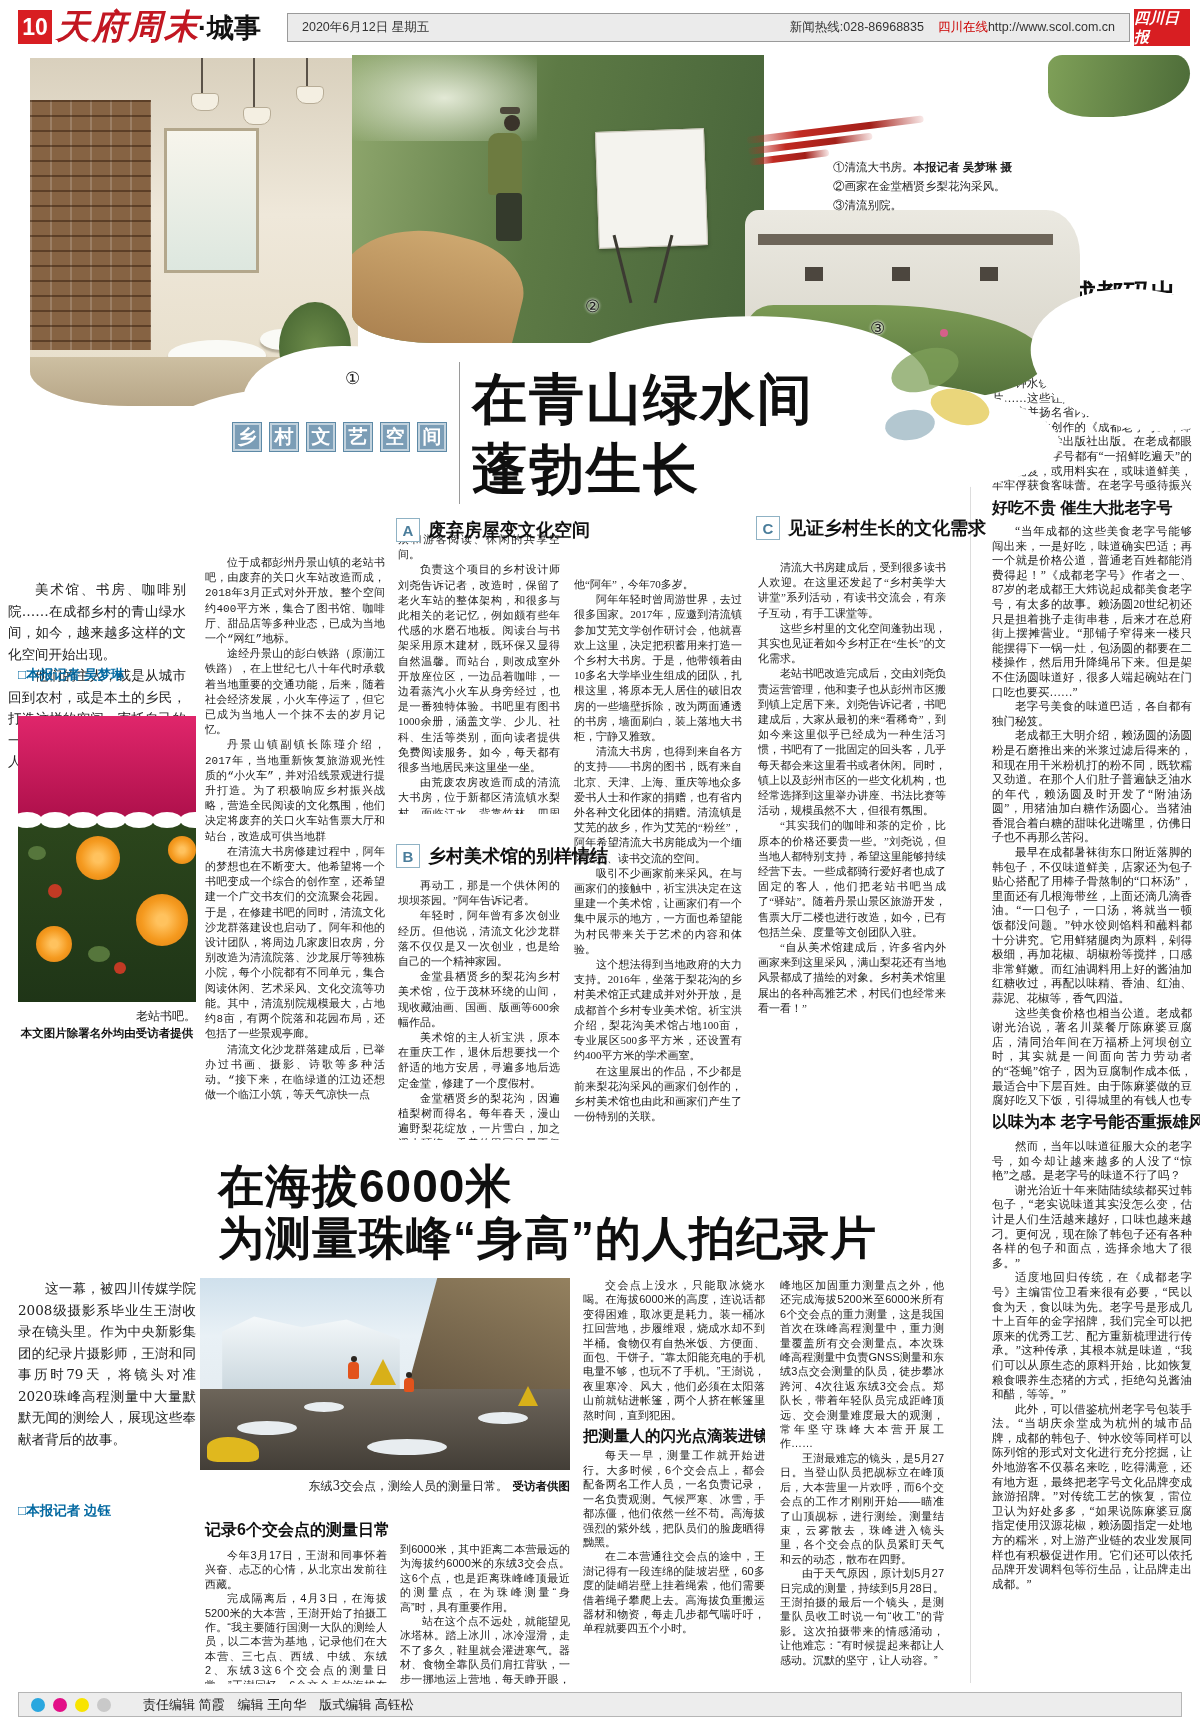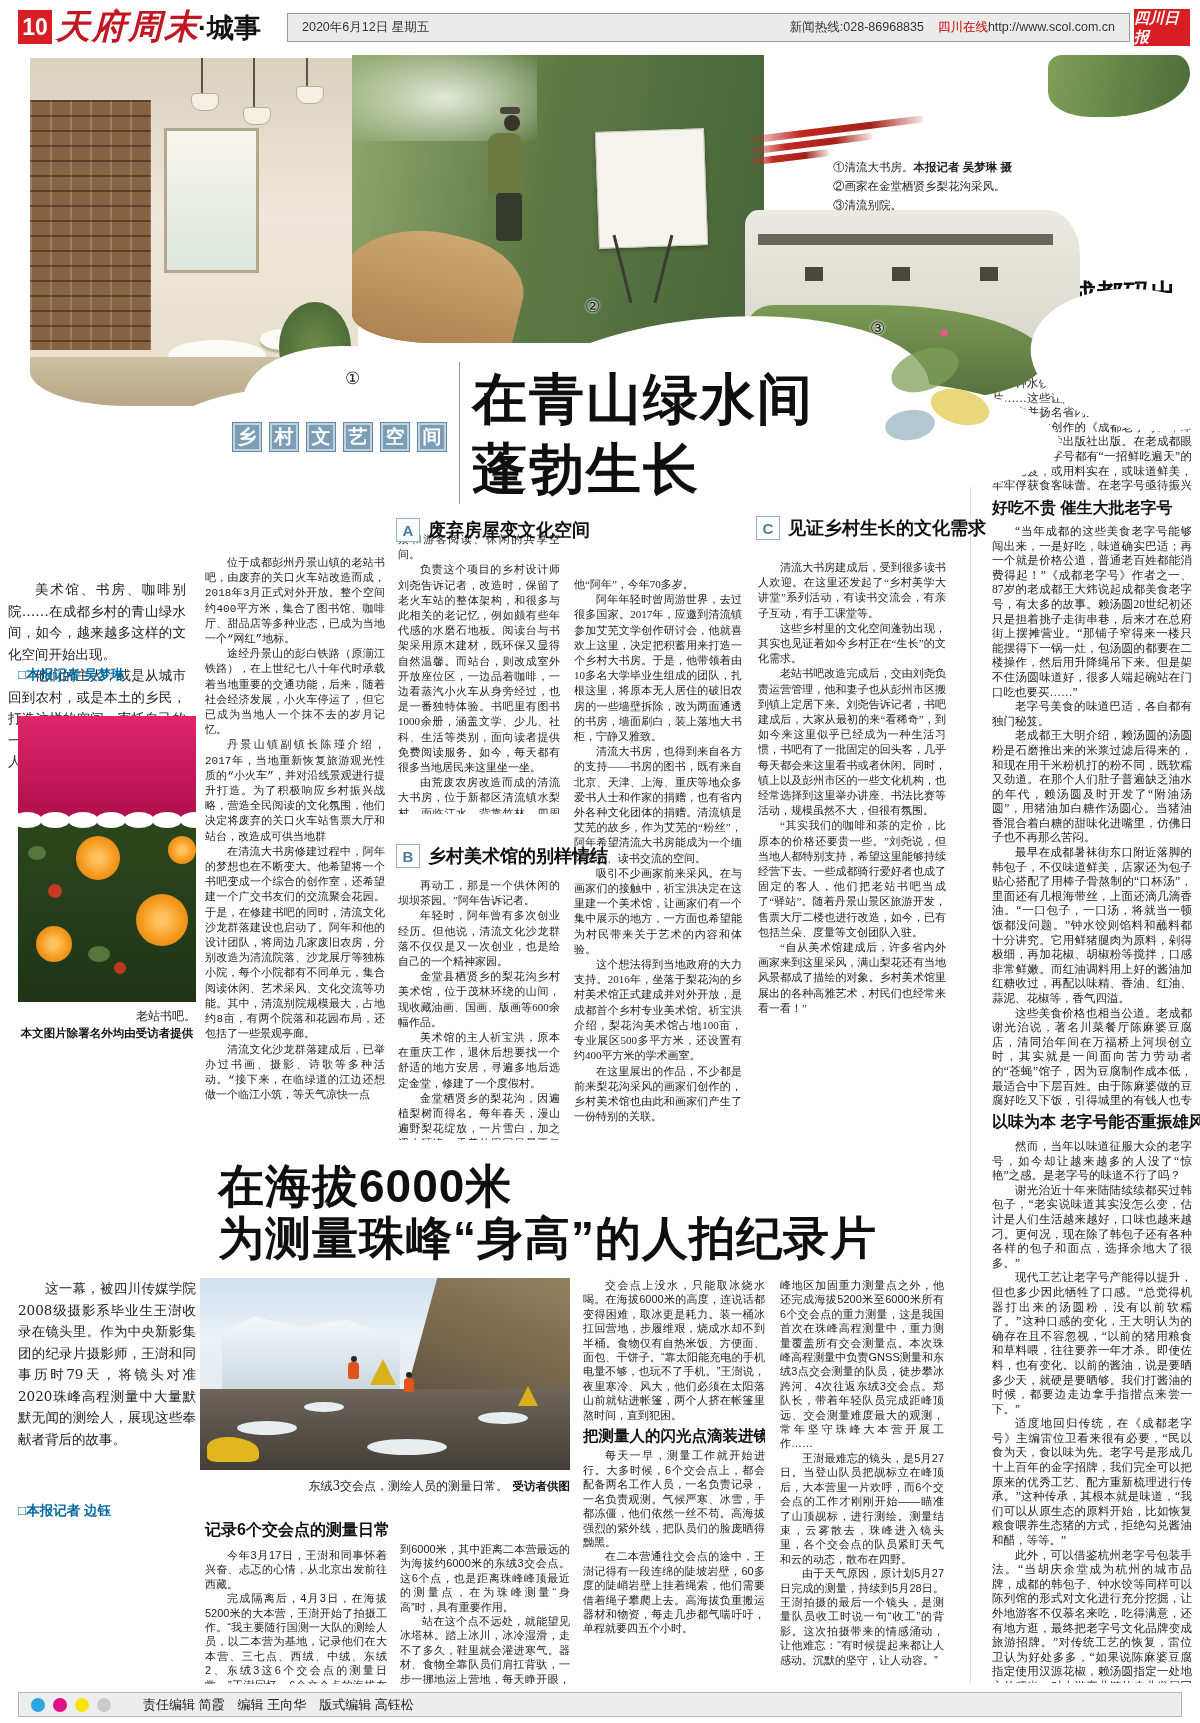--- a/index.html
+++ b/index.html
@@ -307,21 +307,20 @@
       <p>“当年成都的这些美食老字号能够闯出来，一是好吃，味道确实巴适；再一个就是价格公道，普通老百姓都能消费得起！”《成都老字号》作者之一、87岁的老成都王大炜说起成都美食老字号，有太多的故事。赖汤圆20世纪初还只是担着挑子走街串巷，后来才在总府街上摆摊营业。“那铺子窄得来一楼只能摆得下一锅一灶，包汤圆的都要在二楼操作，然后用升降绳吊下来。但是架不住汤圆味道好，很多人端起碗站在门口吃也要买……”</p>
       <p>老字号美食的味道巴适，各自都有独门秘笈。</p>
       <p>老成都王大明介绍，赖汤圆的汤圆粉是石磨推出来的米浆过滤后得来的，和现在用干米粉机打的粉不同，既软糯又劲道。在那个人们肚子普遍缺乏油水的年代，赖汤圆及时开发了“附油汤圆”，用猪油加白糖作汤圆心。当猪油香混合着白糖的甜味化进嘴里，仿佛日子也不再那么苦闷。</p>
       <p>最早在成都暑袜街东口附近落脚的韩包子，不仅味道鲜美，店家还为包子贴心搭配了用棒子骨熬制的“口杯汤”，里面还有几根海带丝，上面还滴几滴香油。“一口包子，一口汤，将就当一顿饭都没问题。”钟水饺则馅料和蘸料都十分讲究。它用鲜猪腿肉为原料，剁得极细，再加花椒、胡椒粉等搅拌，口感非常鲜嫩。而红油调料用上好的酱油加红糖收过，再配以味精、香油、红油、蒜泥、花椒等，香气四溢。</p>
       <p>这些美食价格也相当公道。老成都谢光治说，著名川菜餐厅陈麻婆豆腐店，清同治年间在万福桥上河坝创立时，其实就是一间面向苦力劳动者的“苍蝇”馆子，因为豆腐制作成本低，最适合中下层百姓。由于陈麻婆做的豆腐好吃又下饭，引得城里的有钱人也专门前往，因此陈麻婆豆腐在清末就已经成为“成都著名美食”。</p>
     </div>
   <div class="abs subhead" style="left:992px;top:1112px;">以味为本 老字号能否重振雄风</div>
   <div class="col rightbody paras" style="left:992px;top:1139px;width:200px;height:544px;">
       <p>然而，当年以味道征服大众的老字号，如今却让越来越多的人没了“惊艳”之感。是老字号的味道不行了吗？</p>
       <p>谢光治近十年来陆陆续续都买过韩包子，“老实说味道其实没怎么变，估计是人们生活越来越好，口味也越来越刁。更何况，现在除了韩包子还有各种各样的包子和面点，选择余地大了很多。”</p>
-      <p>现代工艺让老字号产能得以提升，但也多少因此牺牲了口感。“总觉得机器打出来的汤圆粉，没有以前软糯了。”这种口感的变化，王大明认为的确存在且不容忽视，“以前的猪用粮食和草料喂，往往要养一年才杀。即使佐料，也有变化。以前的酱油，说是要晒多少天，就硬是要晒够。我们打酱油的时候，都要边走边拿手指揩点来尝一下。”</p>
       <p>适度地回归传统，在《成都老字号》主编雷位卫看来很有必要，“民以食为天，食以味为先。老字号是形成几十上百年的金字招牌，我们完全可以把原来的优秀工艺、配方重新梳理进行传承。”这种传承，其根本就是味道，“我们可以从原生态的原料开始，比如恢复粮食喂养生态猪的方式，拒绝勾兑酱油和醋，等等。”</p>
       <p>此外，可以借鉴杭州老字号包装手法。“当胡庆余堂成为杭州的城市品牌，成都的韩包子、钟水饺等同样可以陈列馆的形式对文化进行充分挖掘，让外地游客不仅慕名来吃，吃得满意，还有地方逛，最终把老字号文化品牌变成旅游招牌。”对传统工艺的恢复，雷位卫认为好处多多，“如果说陈麻婆豆腐指定使用汉源花椒，赖汤圆指定一处地方的糯米，对上游产业链的农业发展同样也有积极促进作用。它们还可以依托品牌开发调料包等衍生品，让品牌走出成都。”</p>
     </div>
 
   <div class="abs" style="left:218px;top:1156px;font-size:46px;font-weight:900;color:#0f0f0f;letter-spacing:1px;">在海拔6000米</div>
   <div class="abs" style="left:218px;top:1208px;font-size:46px;font-weight:900;color:#0f0f0f;letter-spacing:1px;">为测量珠峰“身高”的人拍纪录片</div>
 
   <div class="abs intro-txt paras" style="left:18px;top:1278px;width:178px;">
       <p>这一幕，被四川传媒学院2008级摄影系毕业生王澍收录在镜头里。作为中央新影集团的纪录片摄影师，王澍和同事历时79天，将镜头对准2020珠峰高程测量中大量默默无闻的测绘人，展现这些奉献者背后的故事。</p>
     </div>

